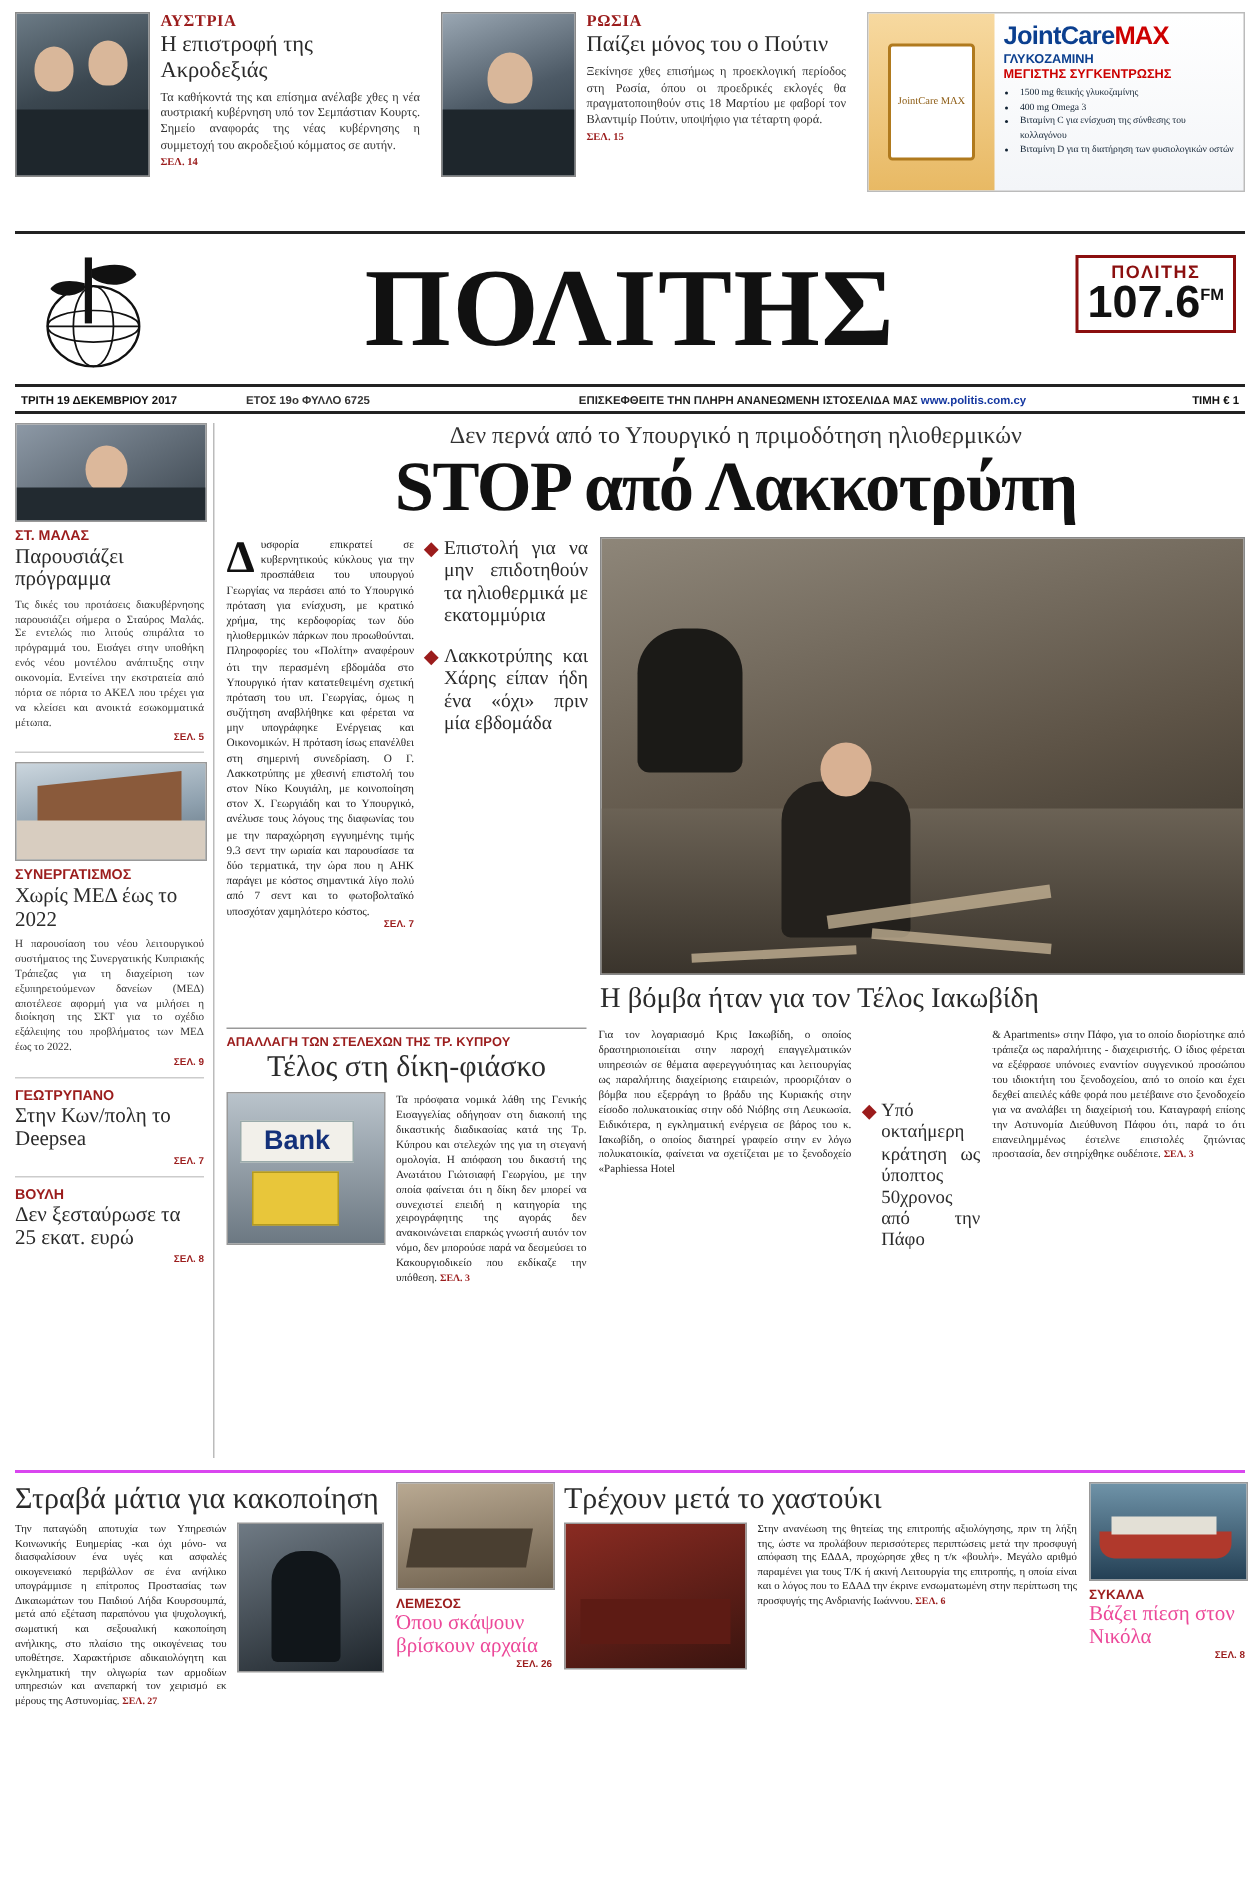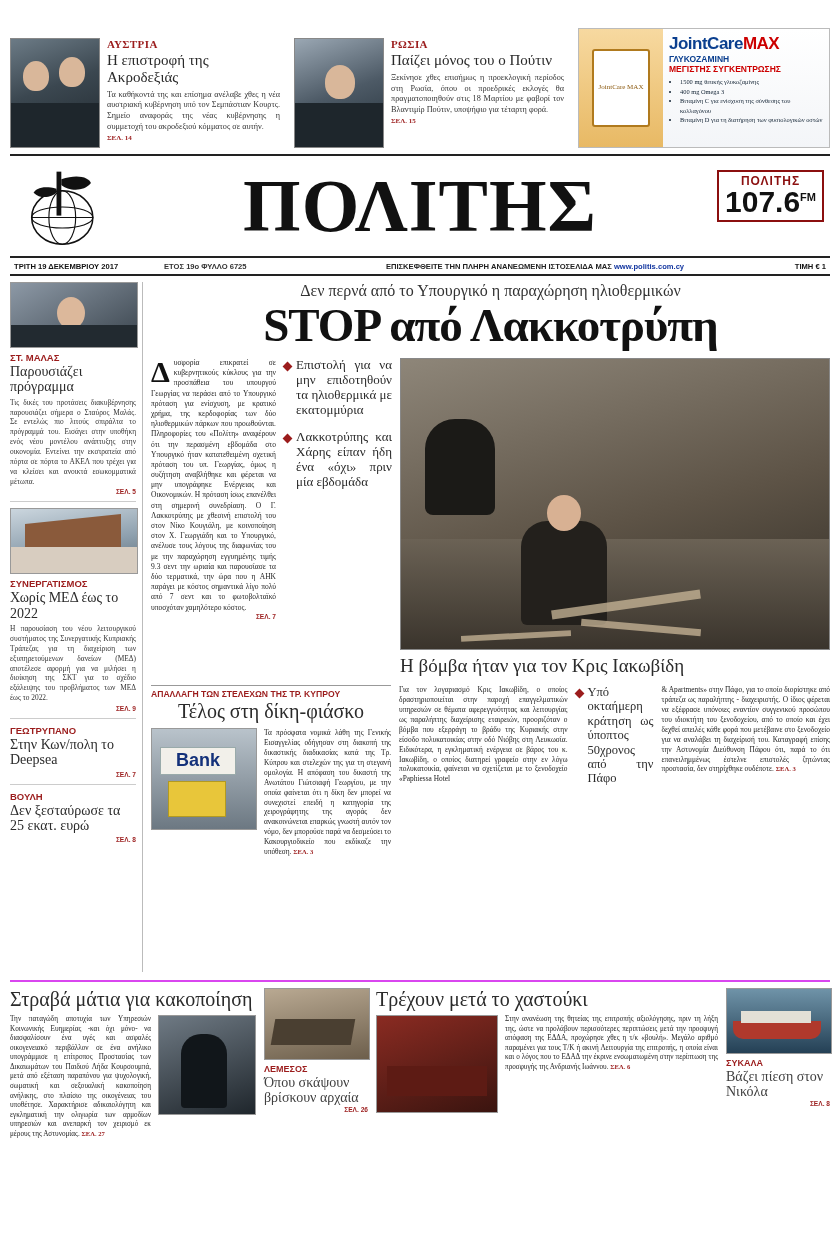--- a/index.html
+++ b/index.html
@@ -6,21 +6,21 @@
   body{
     width:840px;height:1260px;
     background:#ffffff;
     font-family:"Liberation Serif", serif;
     color:#111;
     overflow:hidden;
   }
   .page{position:relative;width:840px;height:1260px;box-sizing:border-box;padding:8px 10px;}
 
   
-  .topstrip{display:flex;gap:14px;height:140px;border-bottom:2px solid #222;padding-bottom:6px;align-items:flex-end;}
+  .topstrip{display:flex;gap:14px;height:140px;border-bottom:2px solid #222;padding-bottom:6px;}
   .tsitem{display:flex;gap:7px;flex:1;}
   .tsphoto{width:88px;height:108px;flex:0 0 88px;border:1px solid #888;background:#5b5f63;position:relative;overflow:hidden;}
   .tsphoto.p1{background:linear-gradient(160deg,#6c7b86 0%,#3b4750 45%,#20282e 100%);}
   .tsphoto.p2{background:linear-gradient(160deg,#9aa7b3 0%,#4d5a66 50%,#243039 100%);}
   .tsphoto .face{position:absolute;width:26px;height:30px;border-radius:50% 50% 45% 45%;background:#d9b79a;}
   .tsphoto.p1 .f1{left:12px;top:22px;}
   .tsphoto.p1 .f2{left:48px;top:18px;}
   .tsphoto.p2 .f1{left:30px;top:26px;width:30px;height:34px;}
   .tsphoto .body{position:absolute;bottom:0;left:0;right:0;height:44px;background:#1e262c;}
   .tstext{flex:1;min-width:0;}
@@ -118,21 +118,21 @@
   .bhead{font-size:20px;color:#2b2b2b;margin-bottom:4px;}
   .bflex{display:flex;gap:7px;}
   .bphoto{flex:0 0 96px;height:98px;border:1px solid #999;position:relative;overflow:hidden;}
   .bphoto.a{background:linear-gradient(160deg,#6f7a84,#1f262c);}
   .bphoto.a .fig{position:absolute;left:22px;top:18px;width:46px;height:74px;background:#11161a;border-radius:20px 20px 4px 4px;}
   .btxt{flex:1;font-size:7.2px;line-height:1.33;text-align:justify;color:#222;}
   .b2{flex:0 0 104px;}
   .bphoto.dig{width:100%;height:70px;background:linear-gradient(170deg,#b9a992,#6d5f4c);position:relative;}
   .bphoto.dig .trench{position:absolute;left:8px;top:30px;width:80px;height:26px;background:#4a3f31;transform:skewX(-10deg);}
   .bkick{color:#9b1c1c;font-family:"Liberation Sans",sans-serif;font-weight:bold;font-size:9px;margin:4px 0 1px;}
-  .bsmallhead{font-size:14px;line-height:1.1;color:#404040;}
+  .bsmallhead{font-size:14px;line-height:1.1;color:#ec4899;}
   .bsel{color:#9b1c1c;font-family:"Liberation Sans",sans-serif;font-weight:bold;font-size:6.6px;text-align:right;}
   .b3{flex:1;}
   .b3flex{display:flex;gap:7px;}
   .bphoto.red{flex:0 0 120px;height:96px;background:linear-gradient(160deg,#8a2b22,#3a140f);position:relative;}
   .bphoto.red .bar{position:absolute;left:10px;bottom:16px;width:100px;height:30px;background:#5d1b14;}
   .b4{flex:0 0 104px;}
   .bphoto.boat{width:100%;height:64px;background:linear-gradient(180deg,#6f93a8,#244055);position:relative;overflow:hidden;}
   .bphoto.boat .hull{position:absolute;left:6px;bottom:14px;width:88px;height:18px;background:#b0392c;border-radius:0 0 10px 10px;}
   .bphoto.boat .hull2{position:absolute;left:14px;bottom:30px;width:70px;height:12px;background:#e3e0d6;}
 </style>
@@ -252,21 +252,21 @@
 
       <div>
         <div class="lkicker">ΒΟΥΛΗ</div>
         <div class="lhead">Δεν ξεσταύρωσε τα 25 εκατ. ευρώ</div>
         <div class="lsel">ΣΕΛ. 8</div>
       </div>
     </div>
 
     <div class="rightcol">
 
-      <div class="overline">Δεν περνά από το Υπουργικό η παραχώρηση ηλιοθερμικών</div>
+      <div class="overline">Δεν περνά από το Υπουργικό η πριμοδότηση ηλιοθερμικών</div>
       <div class="mainhead">
         <span>STOP από Λακκοτρύπη</span>
       </div>
 
       <div class="body3">
         <div class="c1">
           <span class="dropcap">Δ</span>
           <span>υσφορία επικρατεί σε κυβερνητικούς κύκλους για την προσπάθεια του υπουργού Γεωργίας να περάσει από το Υπουργικό πρόταση για ενίσχυση, με κρατικό χρήμα, της κερδοφορίας των δύο ηλιοθερμικών πάρκων που προωθούνται. Πληροφορίες του «Πολίτη» αναφέρουν ότι την περασμένη εβδομάδα στο Υπουργικό ήταν κατατεθειμένη σχετική πρόταση του υπ. Γεωργίας, όμως η συζήτηση αναβλήθηκε και φέρεται να μην υπογράφηκε Ενέργειας και Οικονομικών. Η πρόταση ίσως επανέλθει στη σημερινή συνεδρίαση. Ο Γ. Λακκοτρύπης με χθεσινή επιστολή του στον Νίκο Κουγιάλη, με κοινοποίηση στον Χ. Γεωργιάδη και το Υπουργικό, ανέλυσε τους λόγους της διαφωνίας του με την παραχώρηση εγγυημένης τιμής 9.3 σεντ την ωριαία και παρουσίασε τα δύο τερματικά, την ώρα που η ΑΗΚ παράγει με κόστος σημαντικά λίγο πολύ από 7 σεντ και το φωτοβολταϊκό υποσχόταν χαμηλότερο κόστος.</span>
           <span class="sel">ΣΕΛ. 7</span>
         </div>
@@ -286,21 +286,21 @@
           <div class="bigphoto">
             <div class="man"></div>
             <div class="rubble"></div>
             <div class="man2">
                 <div class="head"></div>
               </div>
             <div class="plank" style="left:150px;bottom:40px;width:150px;height:9px;transform:rotate(-8deg);"></div>
             <div class="plank" style="left:180px;bottom:18px;width:120px;height:7px;transform:rotate(5deg);"></div>
             <div class="plank" style="left:60px;bottom:10px;width:110px;height:6px;transform:rotate(-3deg);"></div>
           </div>
-          <div class="photocap">Η βόμβα ήταν για τον Κρις Ιακωβίδη</div>
+          <div class="photocap">Η βόμβα ήταν για τον Τέλος Ιακωβίδη</div>
         </div>
       </div>
 
       <div class="row2">
 
         <div class="r2a">
           <div class="r2kicker">ΑΠΑΛΛΑΓΗ ΤΩΝ ΣΤΕΛΕΧΩΝ ΤΗΣ ΤΡ. ΚΥΠΡΟΥ</div>
           <div class="r2head">Τέλος στη δίκη-φιάσκο</div>
           <div class="r2flex">
             <div class="bankphoto">
@@ -312,21 +312,21 @@
             <div class="r2txt">
               <span>Τα πρόσφατα νομικά λάθη της Γενικής Εισαγγελίας οδήγησαν στη διακοπή της δικαστικής διαδικασίας κατά της Τρ. Κύπρου και στελεχών της για τη στεγανή ομολογία. Η απόφαση του δικαστή της Ανωτάτου Γιώτσιαφή Γεωργίου, με την οποία φαίνεται ότι η δίκη δεν μπορεί να συνεχιστεί επειδή η κατηγορία της χειρογράφητης της αγοράς δεν ανακοινώνεται επαρκώς γνωστή αυτόν τον νόμο, δεν μπορούσε παρά να δεσμεύσει το Κακουργιοδικείο που εκδίκαζε την υπόθεση.</span>
               <span class="sel" style="color:#9b1c1c;font-weight:bold;font-size:6.6px;">ΣΕΛ. 3</span>
             </div>
           </div>
         </div>
 
         <div class="r2b">
           <div class="cols">
             <div class="c">Για τον λογαριασμό Κρις Ιακωβίδη, ο οποίος δραστηριοποιείται στην παροχή επαγγελματικών υπηρεσιών σε θέματα αφερεγγυότητας και λειτουργίας ως παραλήπτης διαχείρισης εταιρειών, προοριζόταν ο βόμβα που εξερράγη το βράδυ της Κυριακής στην είσοδο πολυκατοικίας στην οδό Νιόβης στη Λευκωσία. Ειδικότερα, η εγκληματική ενέργεια σε βάρος του κ. Ιακωβίδη, ο οποίος διατηρεί γραφείο στην εν λόγω πολυκατοικία, φαίνεται να σχετίζεται με το ξενοδοχείο «Paphiessa Hotel</div>
-            <div class="c" style="flex:0 0 78px;">
+            <div class="c" style="flex:0 0 78px;margin-top:48px;">
               <div class="bullet2">
                 <span class="sq"></span>
                 <span class="btxt">Υπό οκταήμερη κράτηση ως ύποπτος 50χρονος από την Πάφο</span>
               </div>
             </div>
             <div class="c">
               <span>&amp; Apartments» στην Πάφο, για το οποίο διορίστηκε από τράπεζα ως παραλήπτης - διαχειριστής. Ο ίδιος φέρεται να εξέφρασε υπόνοιες εναντίον συγγενικού προσώπου του ιδιοκτήτη του ξενοδοχείου, από το οποίο και έχει δεχθεί απειλές κάθε φορά που μετέβαινε στο ξενοδοχείο για να αναλάβει τη διαχείρισή του. Καταγραφή επίσης την Αστυνομία Διεύθυνση Πάφου ότι, παρά το ότι επανειλημμένως έστελνε επιστολές ζητώντας προστασία, δεν στηρίχθηκε ουδέποτε.</span>
               <span style="color:#9b1c1c;font-weight:bold;font-size:6.6px;">ΣΕΛ. 3</span>
             </div>
           </div>

